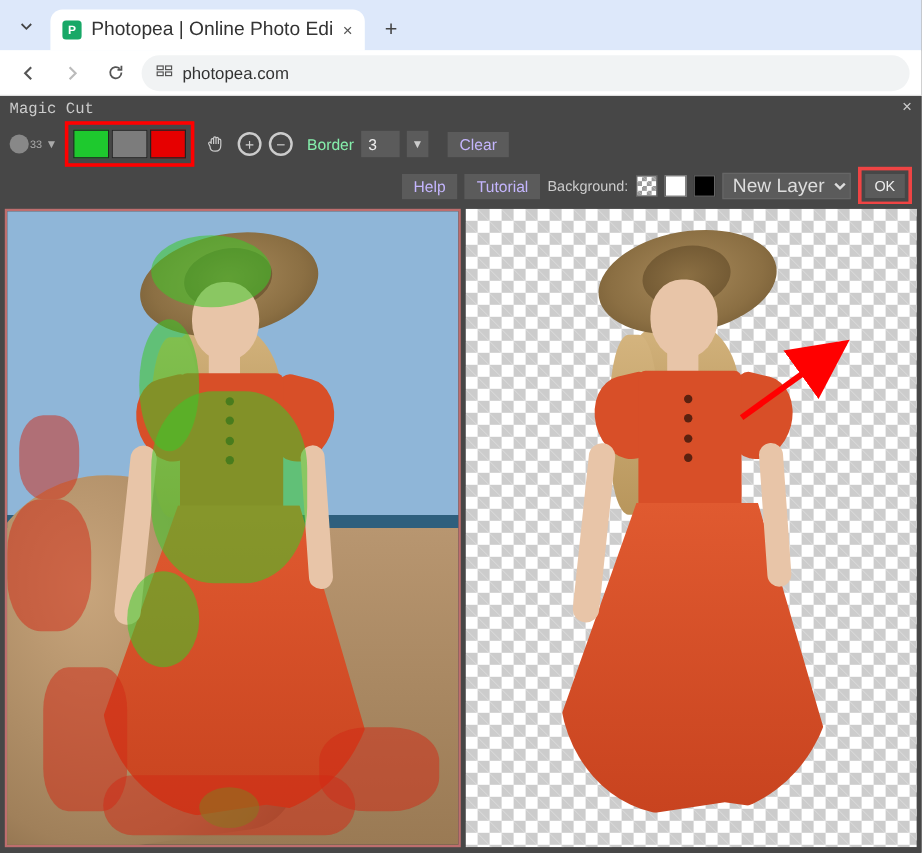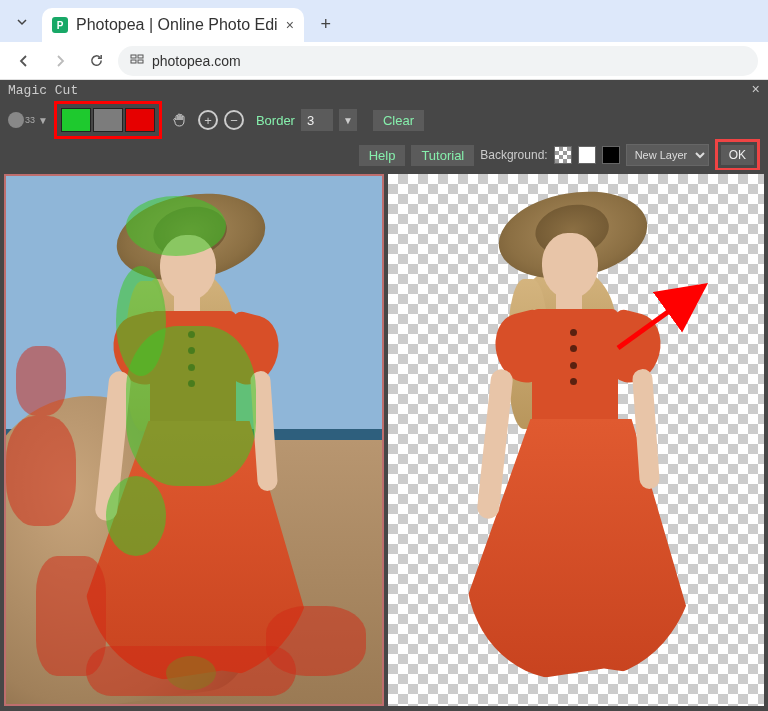--- a/index.html
+++ b/index.html
@@ -205,21 +205,21 @@
       height: 22px;
       background: #5b5b5b;
       display: flex;
       align-items: center;
       justify-content: center;
       font-size: 10px;
       color: #ccc;
     }
     .btn {
       background: #5b5b5b;
-      color: #86efac;
+      color: #c4b5fd;
       padding: 3px 10px;
       font-size: 13px;
       border: none;
       cursor: pointer;
     }
     .toolbar2 {
       height: 30px;
       background: #474747;
       display: flex;
       align-items: center;
@@ -239,21 +239,21 @@
         linear-gradient(45deg, #999 25%, #fff 25%, #fff 75%, #999 75%);
       background-size: 8px 8px;
       background-position: 0 0, 4px 4px;
     }
     .white { background: #fff; }
     .black { background: #000; }
     .select-layer {
       background: #5b5b5b;
       color: #ddd;
       height: 22px;
-      font-size: 11px;
+      font-size: 16px;
       border: 1px solid #666;
       padding: 0 4px;
     }
     .ok-wrap {
       border: 3px solid #ef4444;
       padding: 3px;
     }
     .ok-btn {
       background: #5b5b5b;
       color: #eee;

